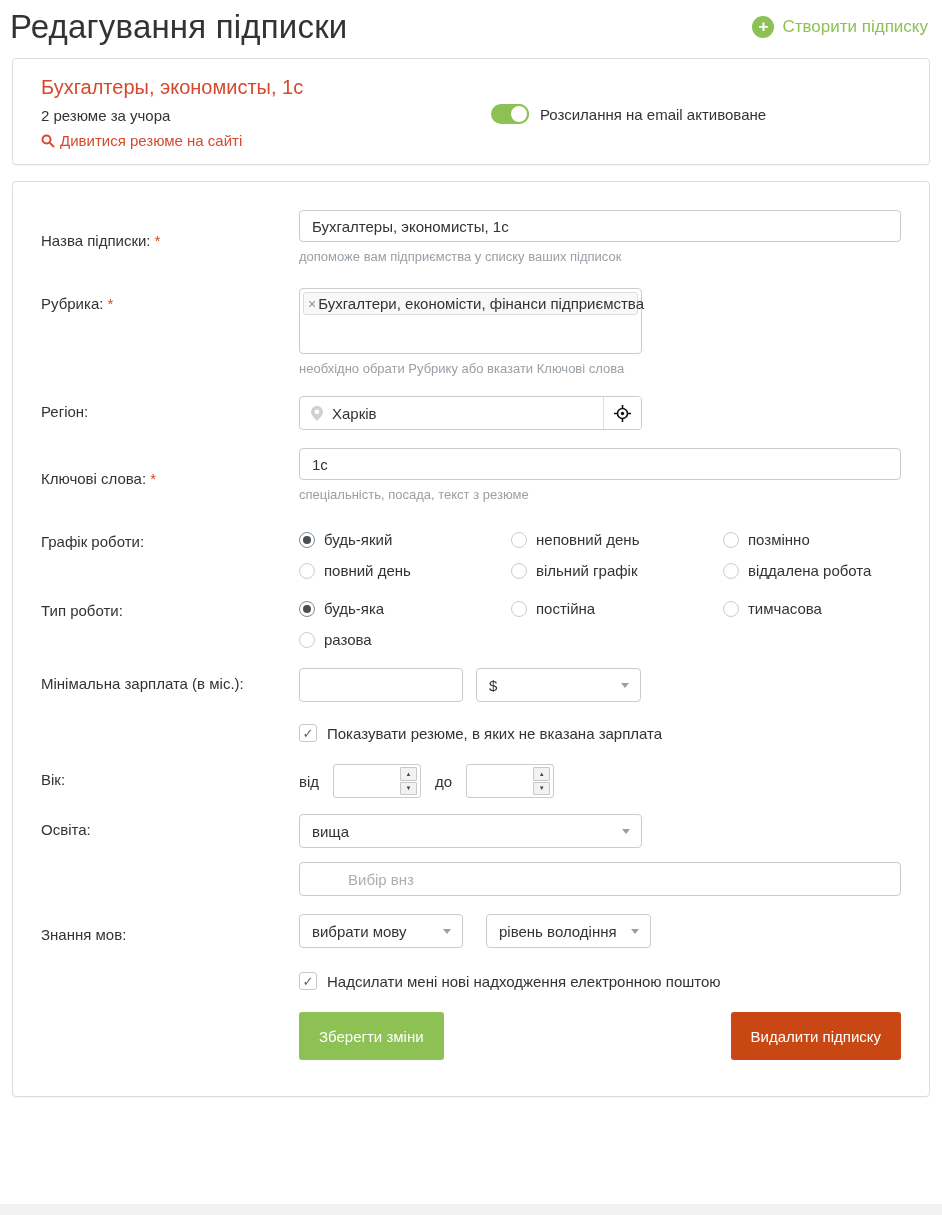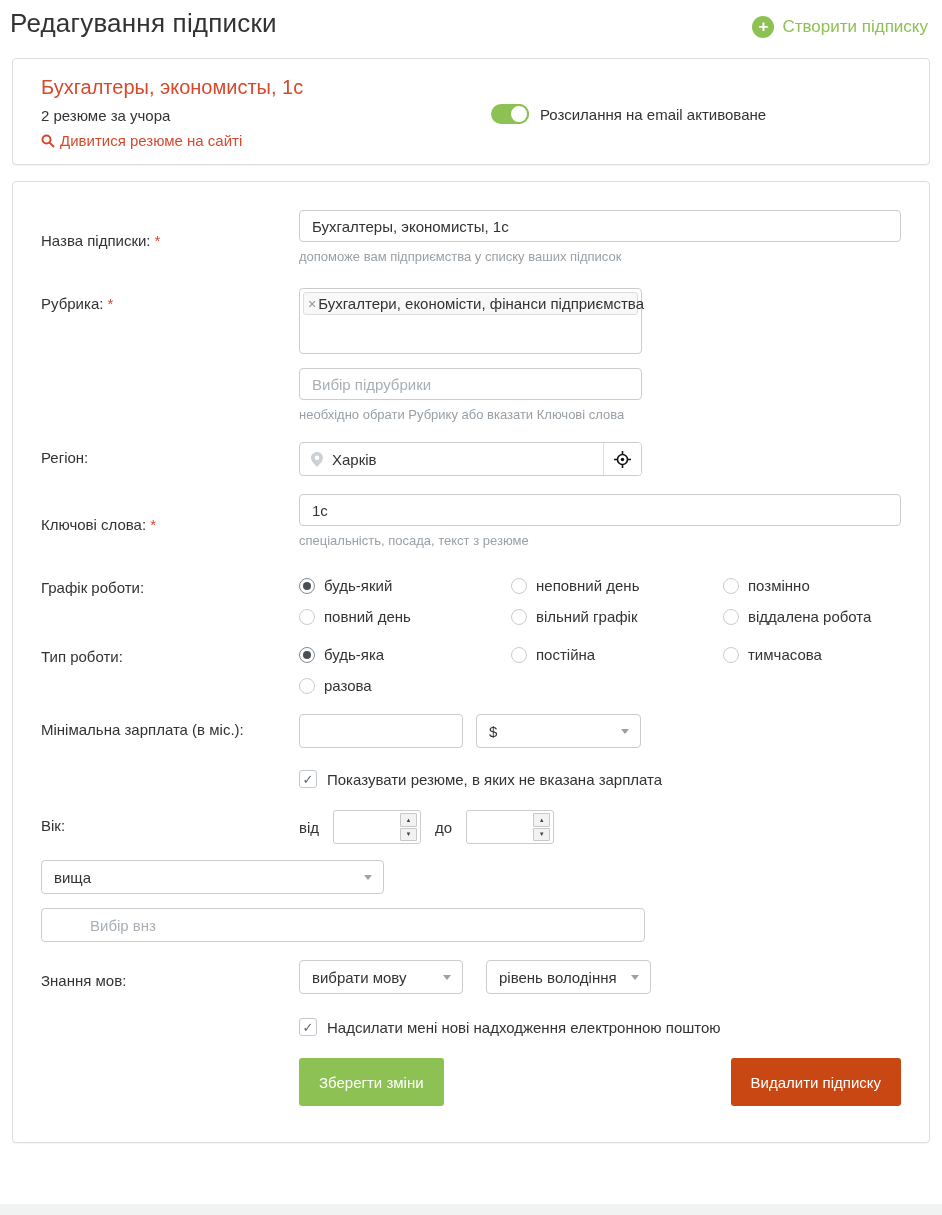--- a/index.html
+++ b/index.html
@@ -2,21 +2,21 @@
 <html><head>
 <meta charset="utf-8">
 <style>
   * { margin:0; padding:0; box-sizing:border-box; }
   html,body { width:942px; height:1215px; background:#fff; overflow:hidden;
     font-family:"Liberation Sans", sans-serif; color:#333; }
   .bottom-strip { position:absolute; left:0; top:1204px; width:942px; height:11px; background:#f1f2f2; }
 
   
   .page-header { display:flex; justify-content:space-between; align-items:flex-start; padding:8px 14px 0 10px; height:58px; }
-  .page-title { font-size:26px; font-weight:500; color:#333; letter-spacing:.2px; }
+  .page-title { font-size:33px; font-weight:500; color:#333; letter-spacing:.2px; }
   .create-link { display:flex; align-items:center; gap:8px; margin-top:8px; cursor:pointer; }
   .plus-icon { width:22px; height:22px; border-radius:50%; background:#8dc153; color:#fff; font-size:17px; font-weight:bold; display:flex; align-items:center; justify-content:center; line-height:1; padding-bottom:1px; }
   .create-label { color:#8dc153; font-size:17px; }
 
   
   .card { margin:0 12px; border:1px solid #ddd; border-radius:4px; background:#fff; }
   .summary-card { padding:17px 28px 15px 28px; display:flex; margin-bottom:16px; box-shadow:0 1px 1px rgba(0,0,0,.04); }
   .summary-left { width:450px; }
   .summary-title { color:#d6492c; font-size:20px; }
   .summary-stats { font-size:15px; margin-top:8px; }
@@ -125,21 +125,20 @@
 
   <div class="form-row mb20">
     <div class="row-label"><span>Рубрика:</span><span class="required">*</span></div>
     <div class="row-field">
       <div class="multiselect">
         <span class="tag">
           <span class="tag-remove">×</span>
           <span>Бухгалтери, економісти, фінанси підприємства</span>
         </span>
       </div>
-      <input class="text-input w-half mt14" placeholder="Вибір підрубрики" style="">
       <div class="hint">необхідно обрати Рубрику або вказати Ключові слова</div>
     </div>
   </div>
 
   <div class="form-row mb18">
     <div class="row-label">Регіон:</div>
     <div class="row-field">
       <div class="input-group">
         <span class="pin">
           <svg width="12" height="15" viewBox="0 0 12 15">
@@ -252,20 +251,21 @@
         <div class="spin-btns">
           <span class="spin-btn">▲</span>
           <span class="spin-btn">▼</span>
         </div>
       </div>
     </div>
   </div>
 
 
   <div class="form-row mb18">
+    <div class="row-label">Освіта:</div>
     <div class="row-field">
       <div class="select tall w-half">
         <span>вища</span>
         <span class="caret"></span>
       </div>
       <input class="text-input mt14" style="height: 34px; padding-left: 48px;" placeholder="Вибір внз">
     </div>
   </div>
 
   <div class="form-row mb24">

